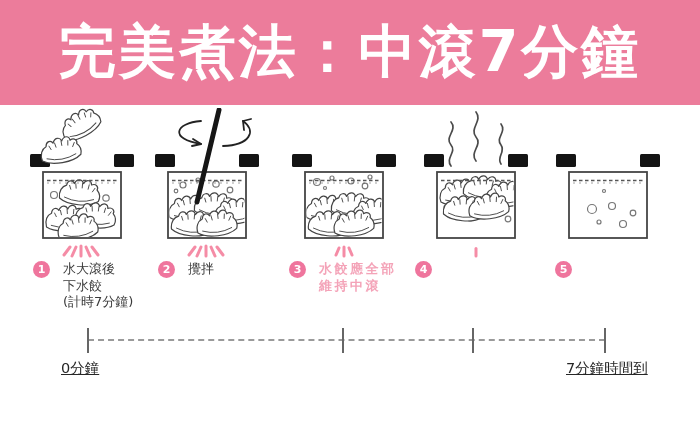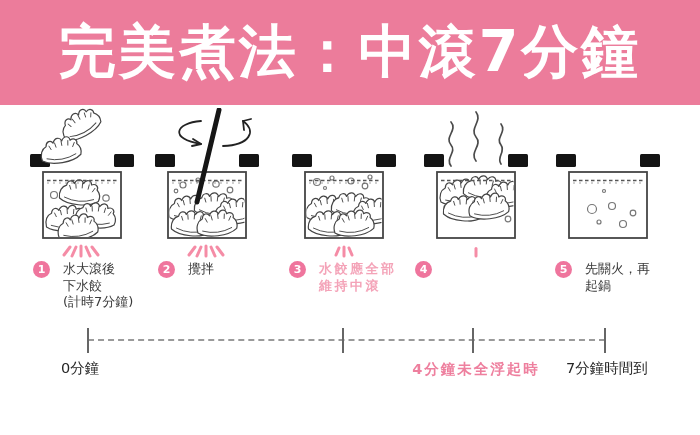--- a/index.html
+++ b/index.html
@@ -36,21 +36,21 @@
   }
   .step.s4 .lines{letter-spacing:1.5px;}
   .tl-line{
     position:absolute;left:88px;top:339px;width:517px;height:0;
     border-top:2px dashed #9a9a9a;
   }
   .tick{
     position:absolute;top:328px;width:2px;height:25px;background:#666;
   }
   .tl-label{
-    position:absolute;top:359px;font-size:14.5px;color:#262626;white-space:nowrap;
+    position:absolute;top:359px;font-size:14.5px;color:#262626;white-space:nowrap;text-decoration:underline;
   }
   .tl-warning{
     position:absolute;left:476px;top:359px;transform:translateX(-50%);
     text-align:center;font-size:14.5px;font-weight:700;letter-spacing:2px;
     color:var(--warning-pink,#ee7f9e);line-height:21px;white-space:nowrap;
   }
 </style>
 </head>
 <body>
 
@@ -223,29 +223,24 @@
     <div>維持中滾</div>
   </div>
 </div>
 
 <div class="step s4" style="left:415px">
   <span class="num">4</span>
 </div>
 
 <div class="step s5" style="left:555px">
   <span class="num">5</span>
-  <div class="lines">
-    <div>先關火，再</div>
-    <div>起鍋</div>
-  </div>
 </div>
 
 <div class="tl-line"></div>
 <div class="tick" style="left:87px"></div>
 <div class="tick" style="left:342px"></div>
 <div class="tick" style="left:472px"></div>
 <div class="tick" style="left:604px"></div>
 
 <div class="tl-label" style="left:61px">0分鐘</div>
 <div class="tl-warning">
-  <div>4分鐘未全浮起時</div>
 </div>
 <div class="tl-label" style="left:566px">7分鐘時間到</div>
 
 </body></html>

